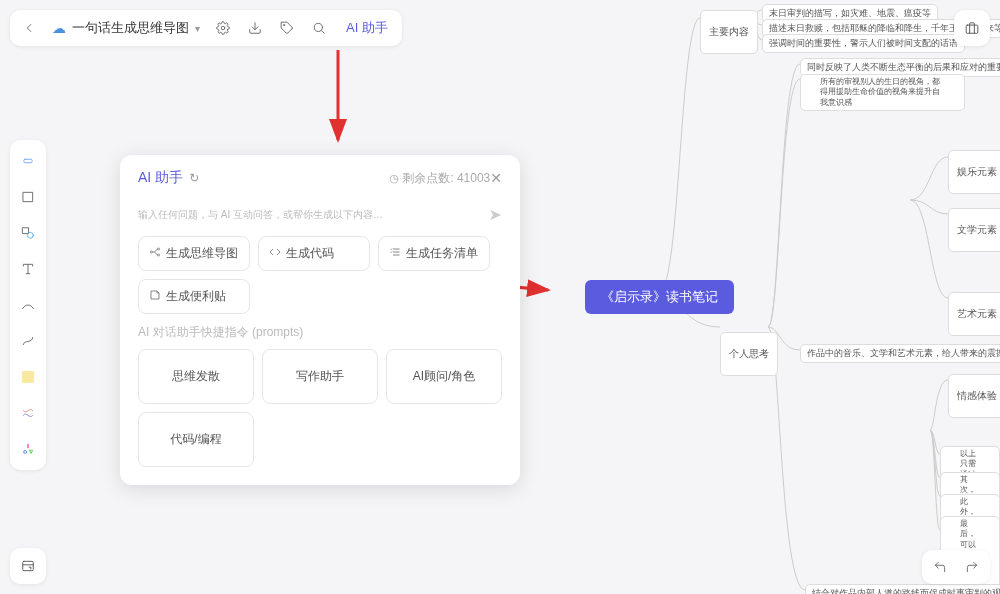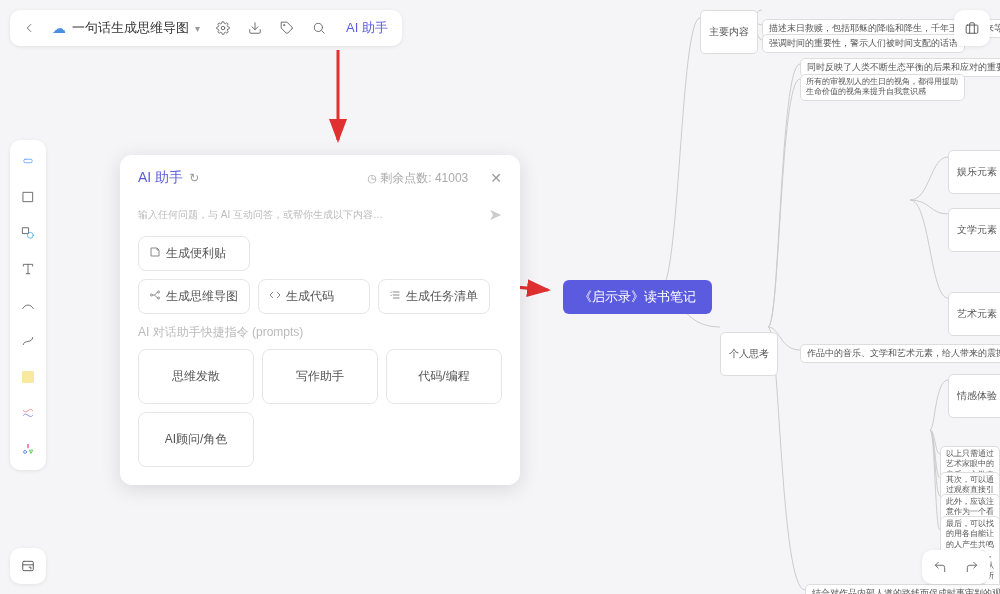--- a/index.html
+++ b/index.html
@@ -167,21 +167,21 @@
       display: flex;
       align-items: center;
       gap: 6px;
     }
     .ai-panel .ai-title .ref {
       color: #999;
       font-size: 12px;
     }
     .ai-panel .ai-meta {
       display: flex;
-      gap: 22px;
+      gap: 0;
       color: #aaa;
       font-size: 12px;
     }
     .ai-panel .ai-meta .close {
       cursor: pointer;
       color: #999;
       font-size: 14px;
     }
     .ai-panel .ai-input-row {
       display: flex;
@@ -268,21 +268,21 @@
       font-size: 10px;
       color: #555;
       white-space: nowrap;
     }
     .node.small {
       font-size: 9px;
       padding: 2px 6px;
     }
     .node.tiny {
       font-size: 8px;
-      padding: 2px 5px;
+      padding: 2px 19px;
       white-space: normal;
       line-height: 1.3;
     }
     .root-node {
       position: absolute;
       background: #5b5be0;
       color: #fff;
       border-radius: 6px;
       padding: 8px 16px;
       font-size: 13px;
@@ -328,23 +328,24 @@
       <path d="M910 200 C 930 200 930 298 948 298"></path>
 
       <path d="M930 430 C 935 430 935 380 948 380"></path>
       <path d="M930 430 C 935 430 935 454 940 454"></path>
       <path d="M930 430 C 935 430 935 478 940 478"></path>
       <path d="M930 430 C 935 430 935 496 940 496"></path>
       <path d="M930 430 C 935 430 935 530 940 530"></path>
     </g>
   </svg>
 
-  <div class="root-node" style="left:563px;top:280px">《启示录》读书笔记</div>
+  <div class="root-node" style="left:585px;top:280px">《启示录》读书笔记</div>
 
   <div class="node" style="left:700px;top:10px">主要内容</div>
+  <div class="node small" style="left:762px;top:4px">末日审判的描写，如灾难、地震、瘟疫等</div>
   <div class="node small" style="left:762px;top:19px">描述末日救赎，包括耶稣的降临和降生，千年王国的到来等</div>
   <div class="node small" style="left:762px;top:34px">强调时间的重要性，警示人们被时间支配的话语</div>
 
   <div class="node small" style="left:800px;top:58px">同时反映了人类不断生态平衡的后果和应对的重要性</div>
   <div class="node tiny" style="left:800px;top:74px;max-width:165px">所有的审视别人的生日的视角，都得用援助生命价值的视角来提升自我意识感</div>
 
   <div class="node" style="left:948px;top:150px">娱乐元素</div>
   <div class="node" style="left:948px;top:208px">文学元素</div>
   <div class="node" style="left:948px;top:292px">艺术元素</div>
 
@@ -508,31 +509,20 @@
       <span class="close">✕</span>
     </div>
   </div>
 
   <div class="ai-input-row">
     <input class="ai-input" type="text" placeholder="输入任何问题，与 AI 互动问答，或帮你生成以下内容…" style="">
     <span class="send-btn">➤</span>
   </div>
 
 
-  <div class="skill-row">
-    <div class="skill-btn">
-      <span class="sicon">
-        <svg width="12" height="12" viewBox="0 0 24 24" fill="none" stroke="currentColor" stroke-width="2">
-            <path d="M4 4h12l4 4v12H4z"></path>
-            <path d="M16 4v4h4"></path>
-          </svg>
-      </span>
-      <span>生成便利贴</span>
-    </div>
-  </div>
   <div class="skill-row">
     <div class="skill-btn">
       <span class="sicon">
         <svg width="12" height="12" viewBox="0 0 24 24" fill="none" stroke="currentColor" stroke-width="2">
             <circle cx="5" cy="12" r="2"></circle>
             <circle cx="19" cy="6" r="2"></circle>
             <circle cx="19" cy="18" r="2"></circle>
             <path d="M7 12h4M11 12l6-6M11 12l6 6"></path>
           </svg>
       </span>
@@ -553,22 +543,33 @@
             <line x1="8" y1="6" x2="21" y2="6"></line>
             <line x1="8" y1="12" x2="21" y2="12"></line>
             <line x1="8" y1="18" x2="21" y2="18"></line>
             <polyline points="3 6 4 7 6 5"></polyline>
             <polyline points="3 12 4 13 6 11"></polyline>
           </svg>
       </span>
       <span>生成任务清单</span>
     </div>
   </div>
+  <div class="skill-row">
+    <div class="skill-btn">
+      <span class="sicon">
+        <svg width="12" height="12" viewBox="0 0 24 24" fill="none" stroke="currentColor" stroke-width="2">
+            <path d="M4 4h12l4 4v12H4z"></path>
+            <path d="M16 4v4h4"></path>
+          </svg>
+      </span>
+      <span>生成便利贴</span>
+    </div>
+  </div>
 
   <div class="section-label">AI 对话助手快捷指令 (prompts)</div>
 
   <div class="prompt-grid">
     <div class="prompt-btn">思维发散</div>
     <div class="prompt-btn">写作助手</div>
+    <div class="prompt-btn">AI顾问/角色</div>
     <div class="prompt-btn">代码/编程</div>
-    <div class="prompt-btn">AI顾问/角色</div>
   </div>
 </div>
 
 </body></html>

